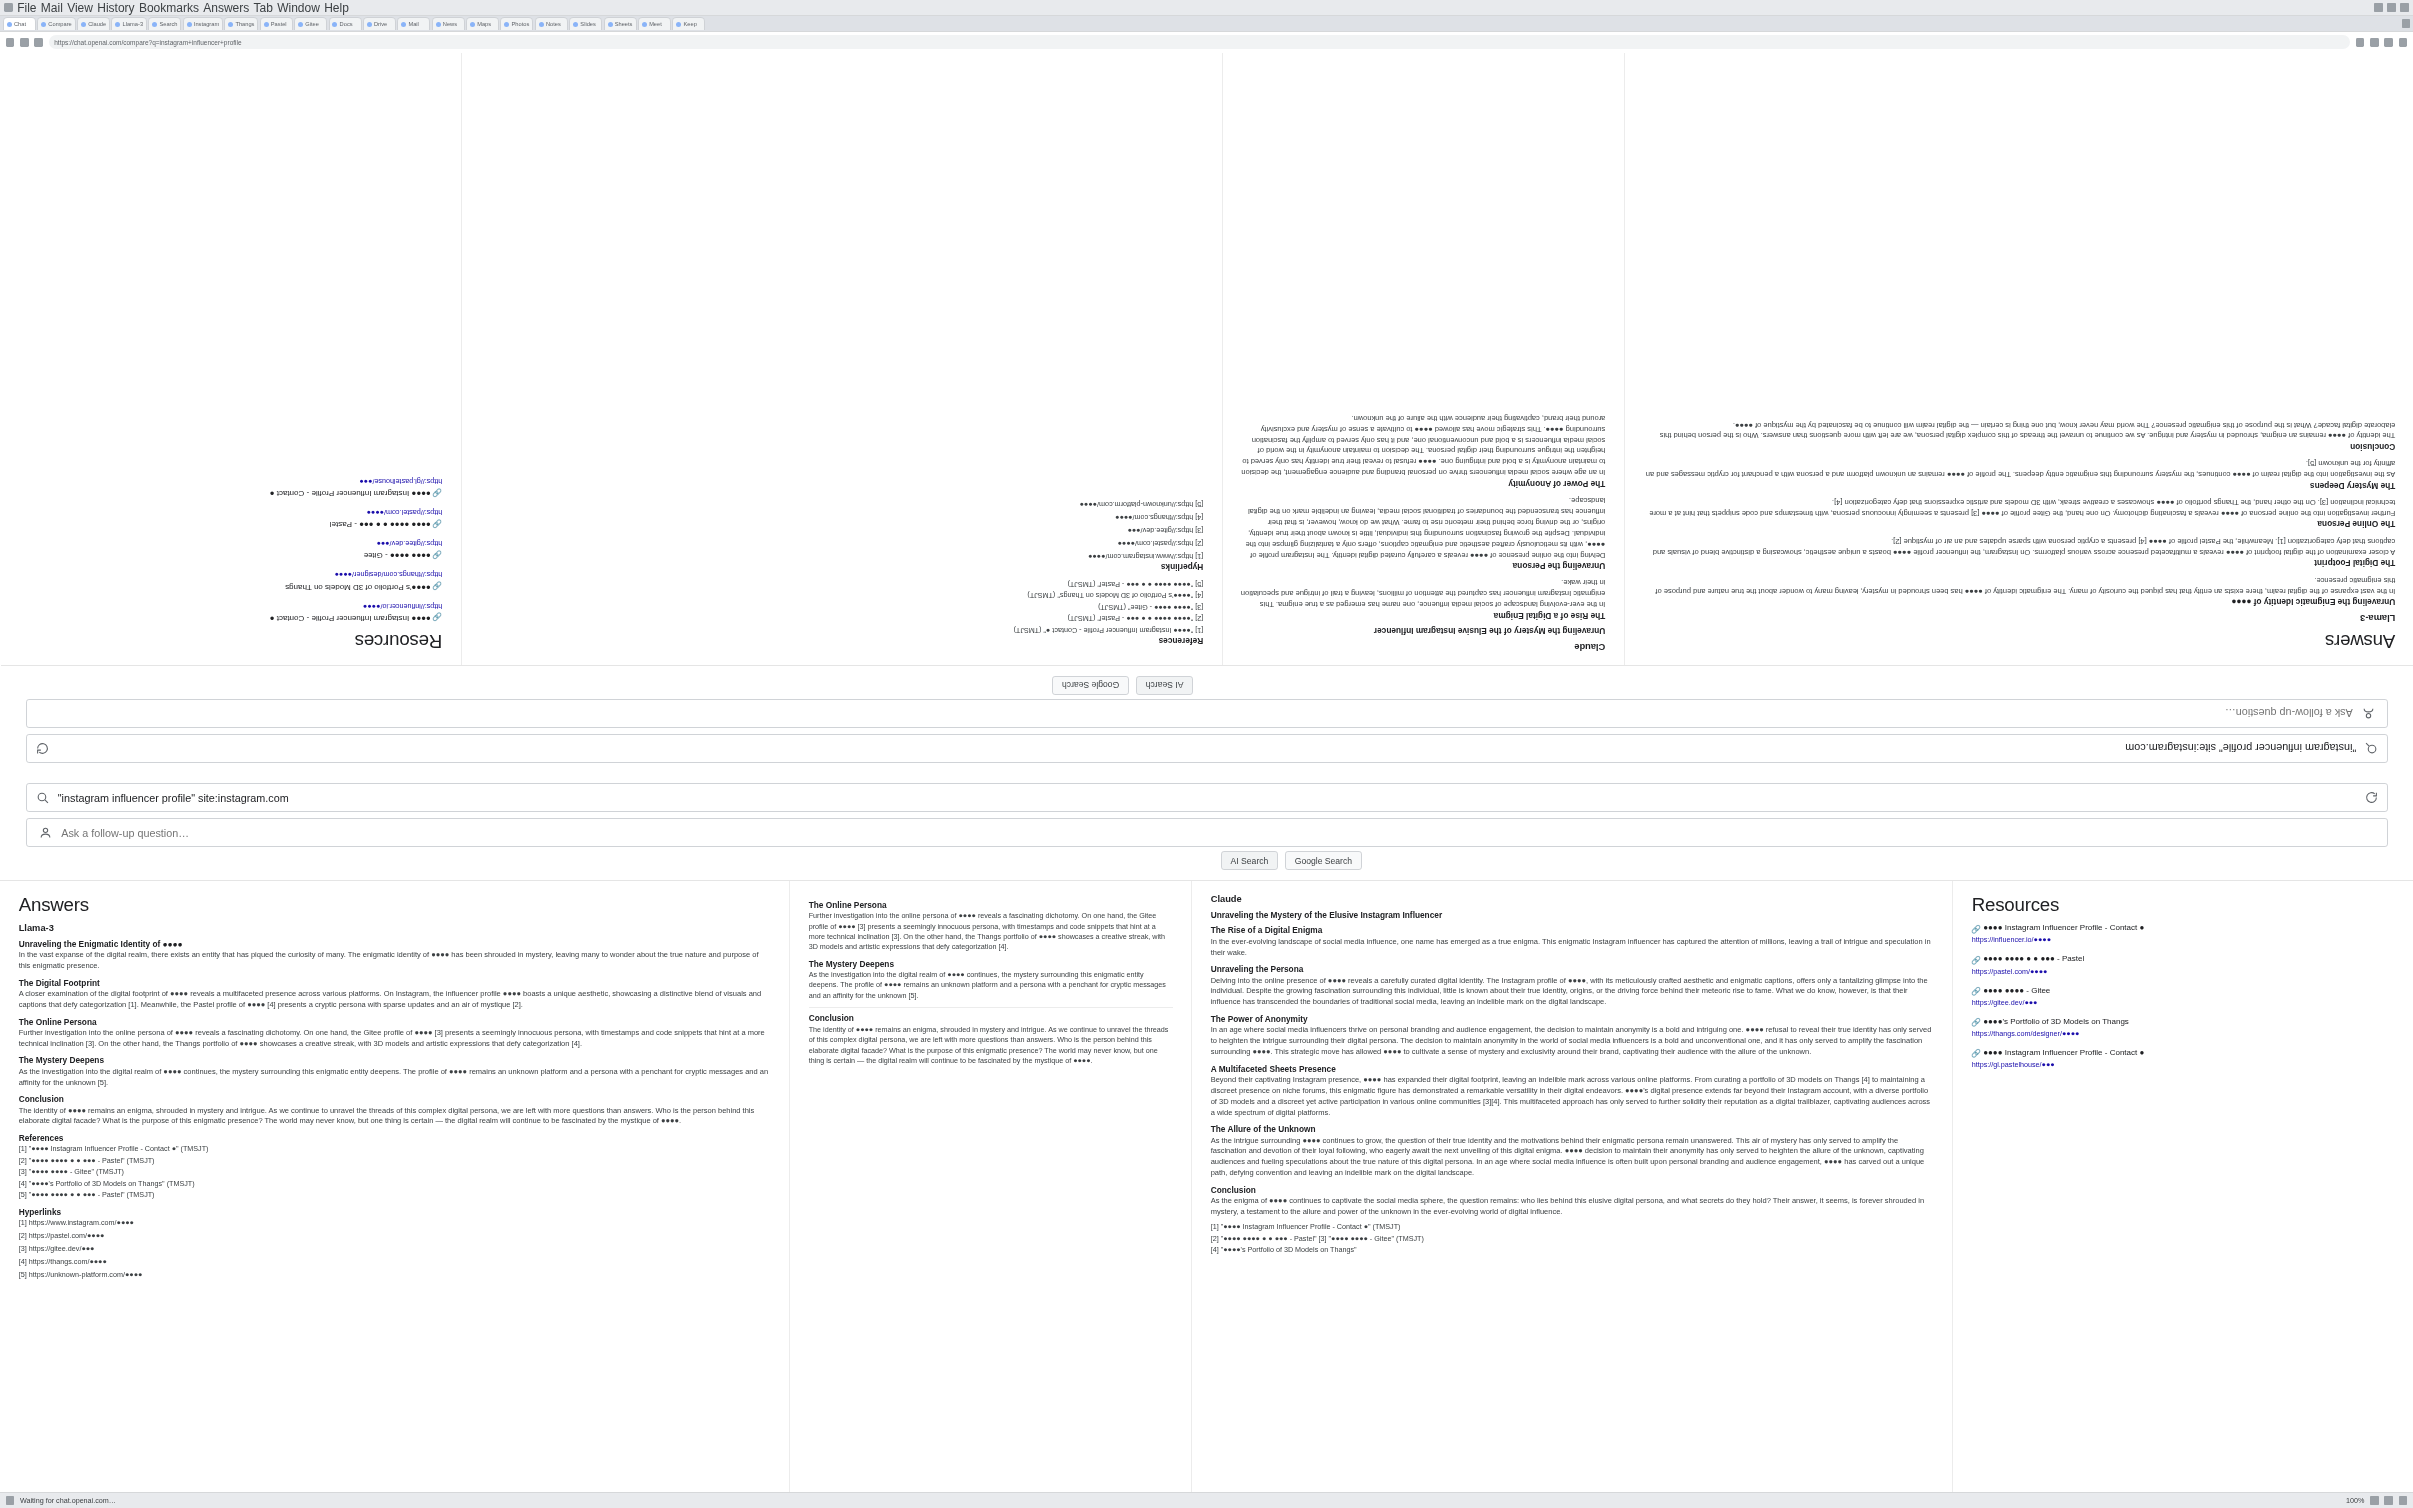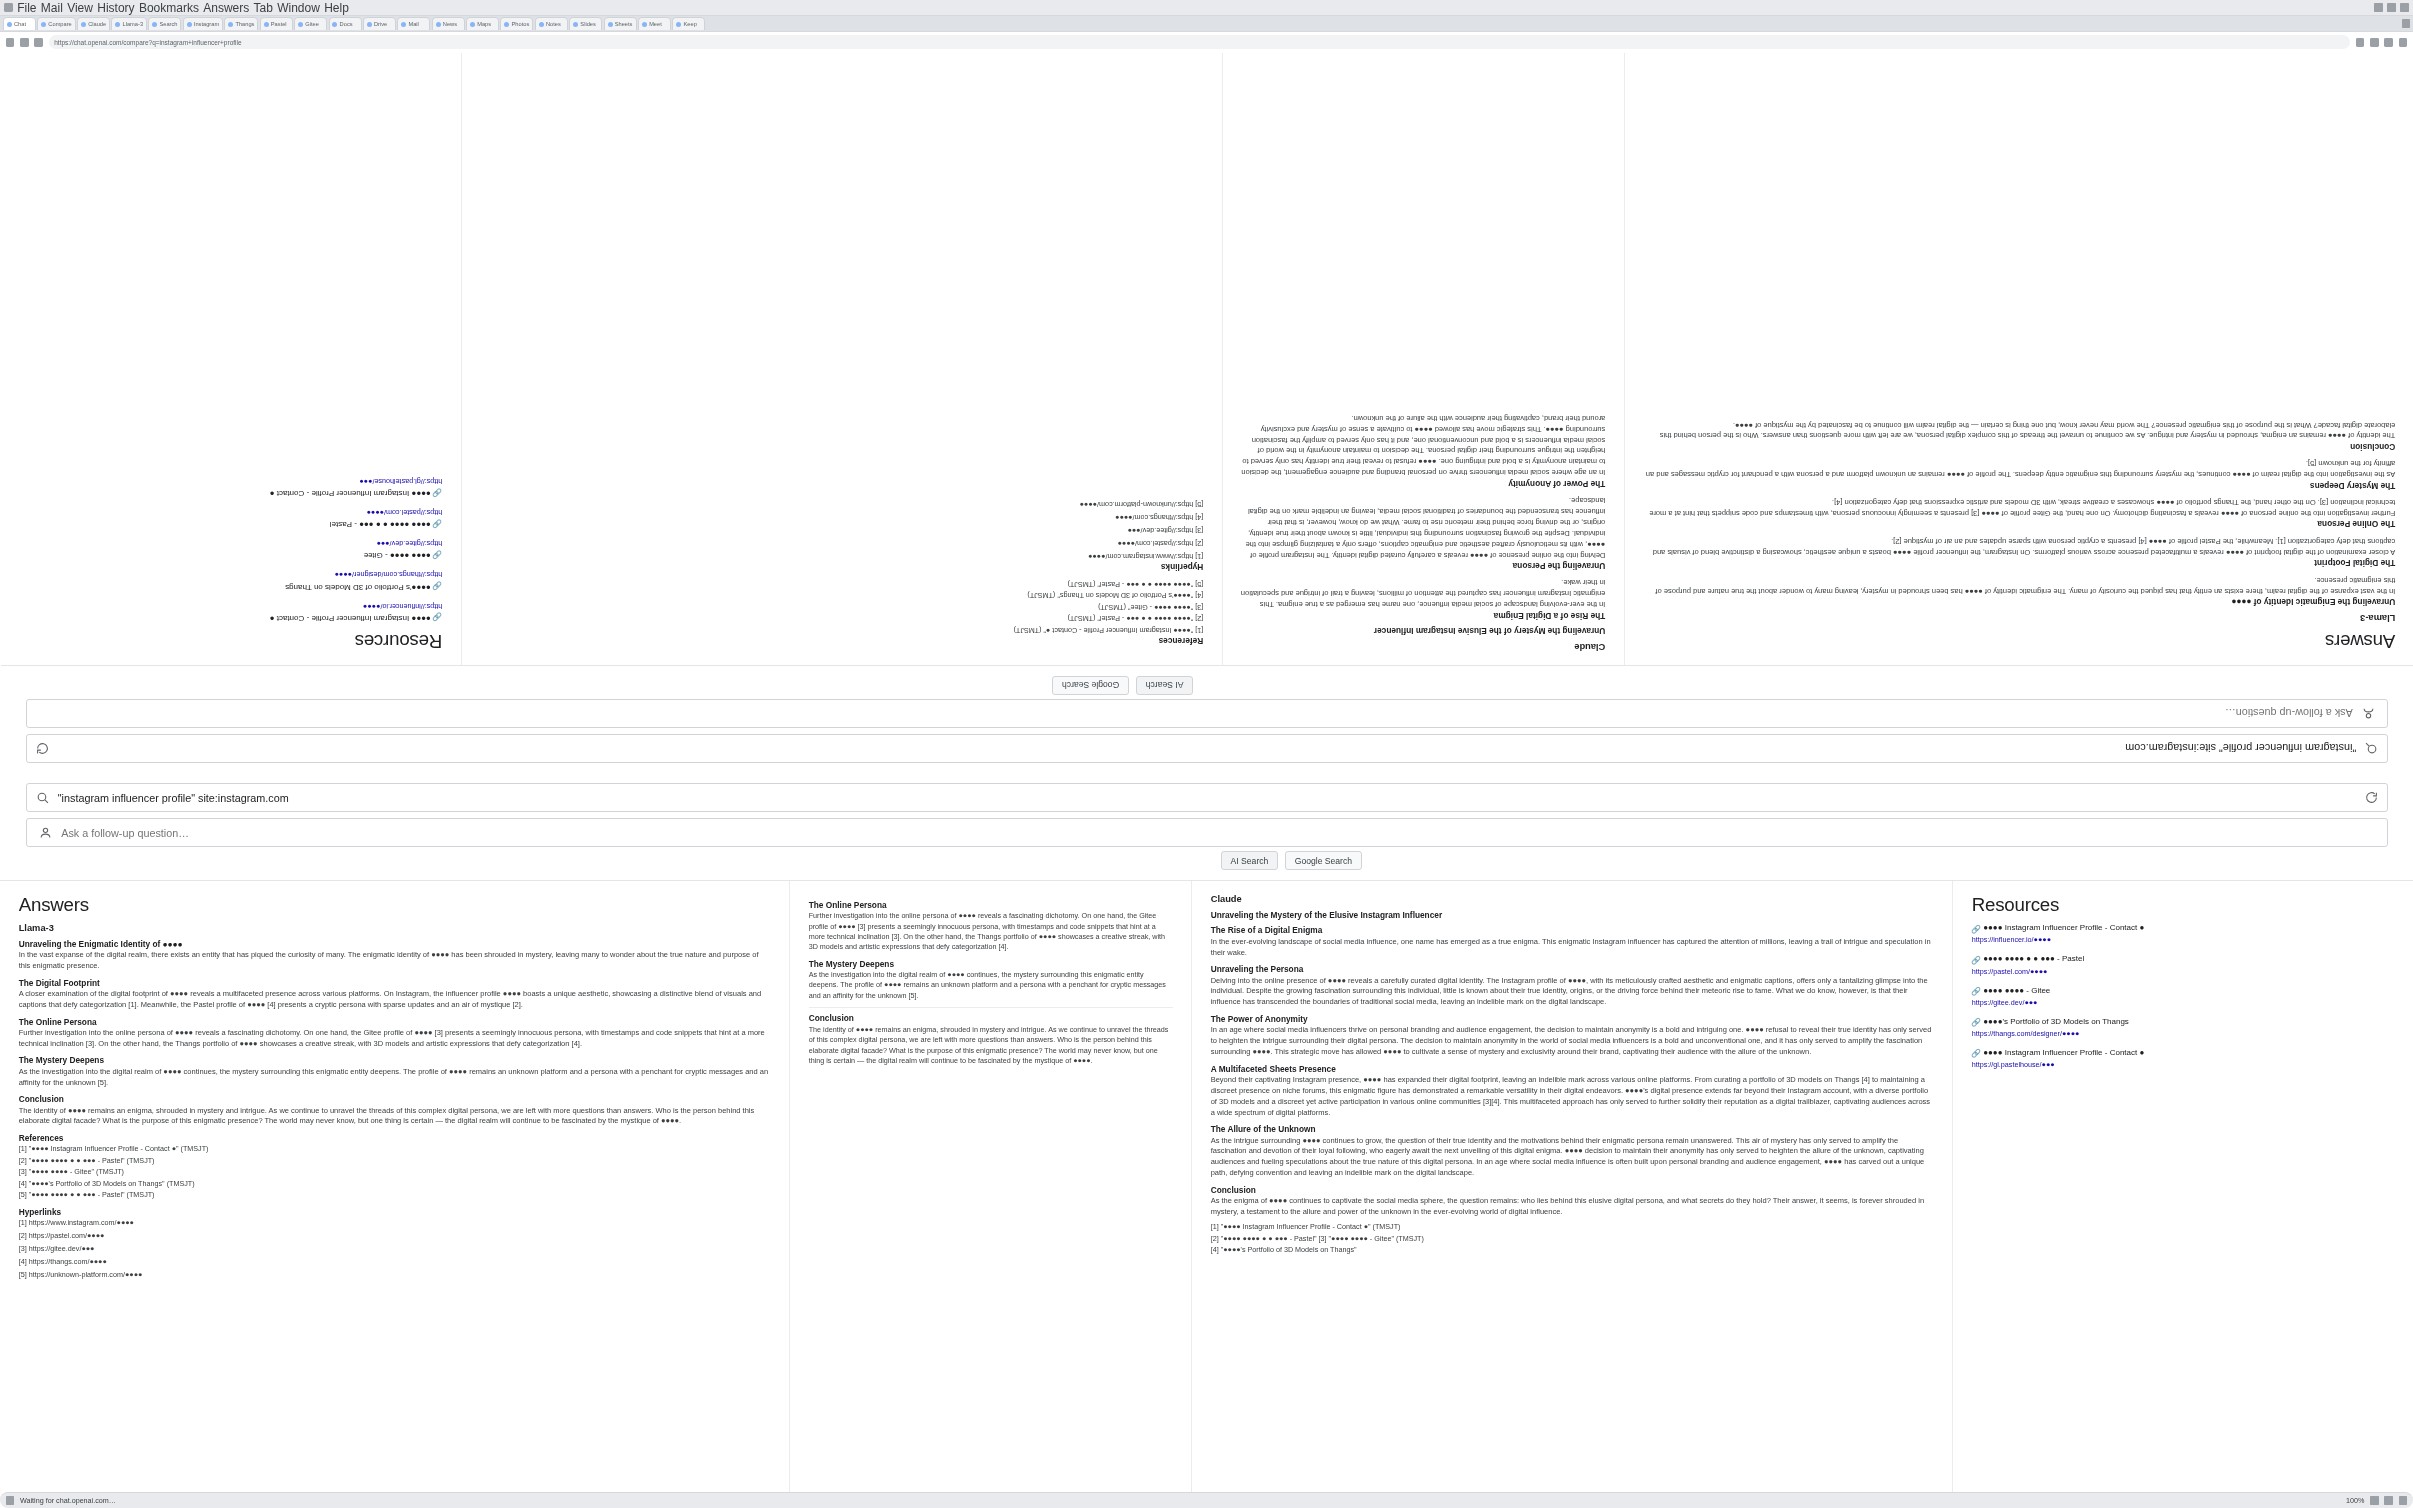--- a/index.html
+++ b/index.html
@@ -37,21 +37,21 @@
   .menu-item { font-size:12px; color:#3c4043; white-space:nowrap; }
   .urlbar {
     flex:1 1 auto; height:14.4px; border-radius:7.2px; background:#f1f3f4;
     display:flex; align-items:center; padding:0 5.7px; font-size:6.5px; color:#5f6368;
     overflow:hidden; white-space:nowrap;
   }
   .bottom-strip {
     position:absolute; left:0; width:2413px; height:16px; bottom:0;
     background:#e8eaed; border-top:0.7px solid #d6d8da;
     display:flex; align-items:center; gap:5.7px; padding:0 5.7px;
-    font-size:7.2px; color:#3c4043; overflow:hidden;border-radius:8px;
+    font-size:7.2px; color:#3c4043; overflow:hidden;
   }
 
   
   .viewport {
     position:absolute; top:53px; left:0; width:2413px; height:1439px;
     background:#ffffff;
   }
   .half {
     position:absolute; top:0; width:2413px; height:720px; left:0;
     overflow:hidden;

